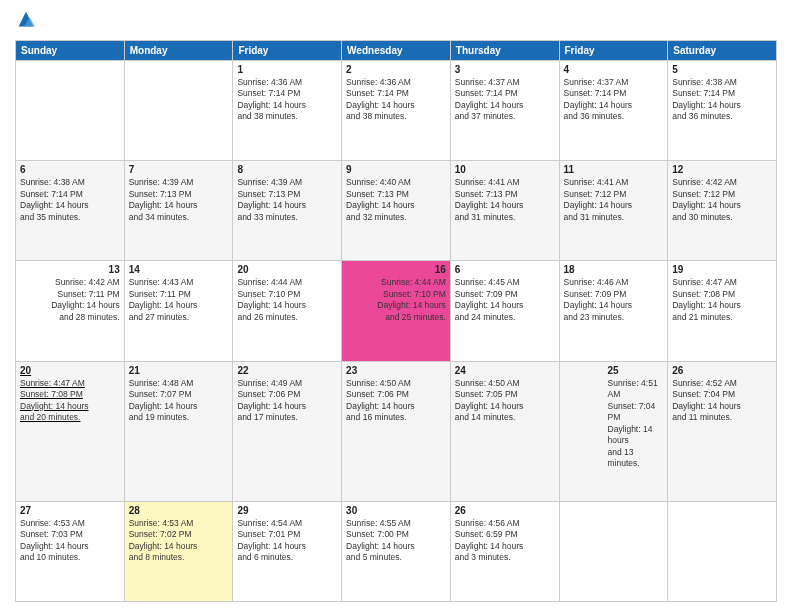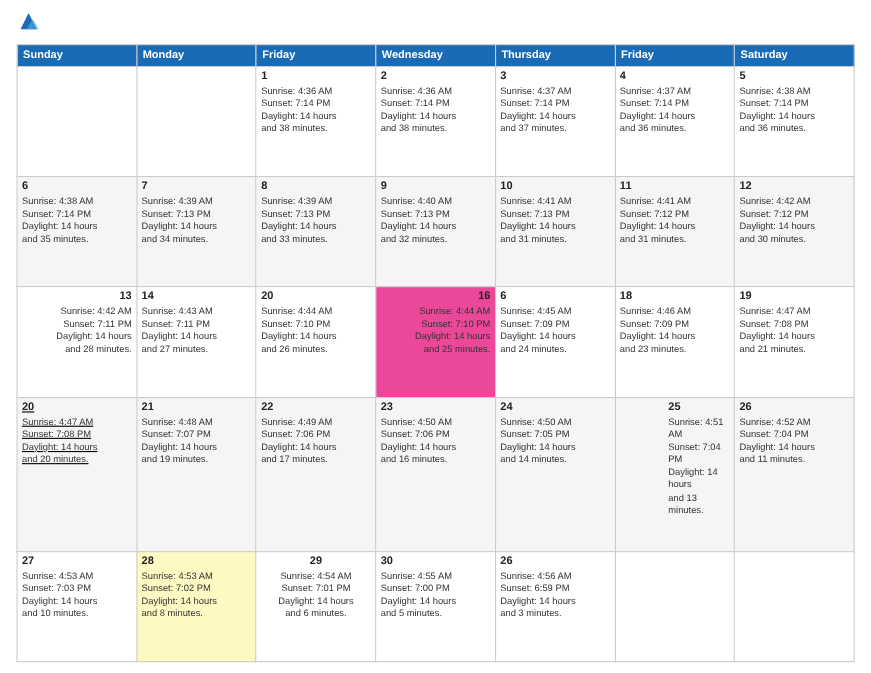--- a/index.html
+++ b/index.html
@@ -253,21 +253,21 @@
         </tr>
         <tr>
           <td style="background-color: rgb(255, 255, 255);">
             <span class="day-number">27</span>
             <div class="day-info">Sunrise: 4:53 AM<br>Sunset: 7:03 PM<br>Daylight: 14 hours<br>and 10 minutes.</div>
           </td>
           <td style="background-color: #fef9c3;">
             <span class="day-number">28</span>
             <div class="day-info">Sunrise: 4:53 AM<br>Sunset: 7:02 PM<br>Daylight: 14 hours<br>and 8 minutes.</div>
           </td>
-          <td style="background-color: rgb(255, 255, 255); text-align: center;">
+          <td style="background-color: rgb(255, 255, 255);">
             <span class="day-number">29</span>
             <div class="day-info">Sunrise: 4:54 AM<br>Sunset: 7:01 PM<br>Daylight: 14 hours<br>and 6 minutes.</div>
           </td>
           <td style="background-color: rgb(255, 255, 255);">
             <span class="day-number">30</span>
             <div class="day-info">Sunrise: 4:55 AM<br>Sunset: 7:00 PM<br>Daylight: 14 hours<br>and 5 minutes.</div>
           </td>
           <td style="background-color: rgb(255, 255, 255);">
             <span class="day-number">26</span>
             <div class="day-info">Sunrise: 4:56 AM<br>Sunset: 6:59 PM<br>Daylight: 14 hours<br>and 3 minutes.</div>

